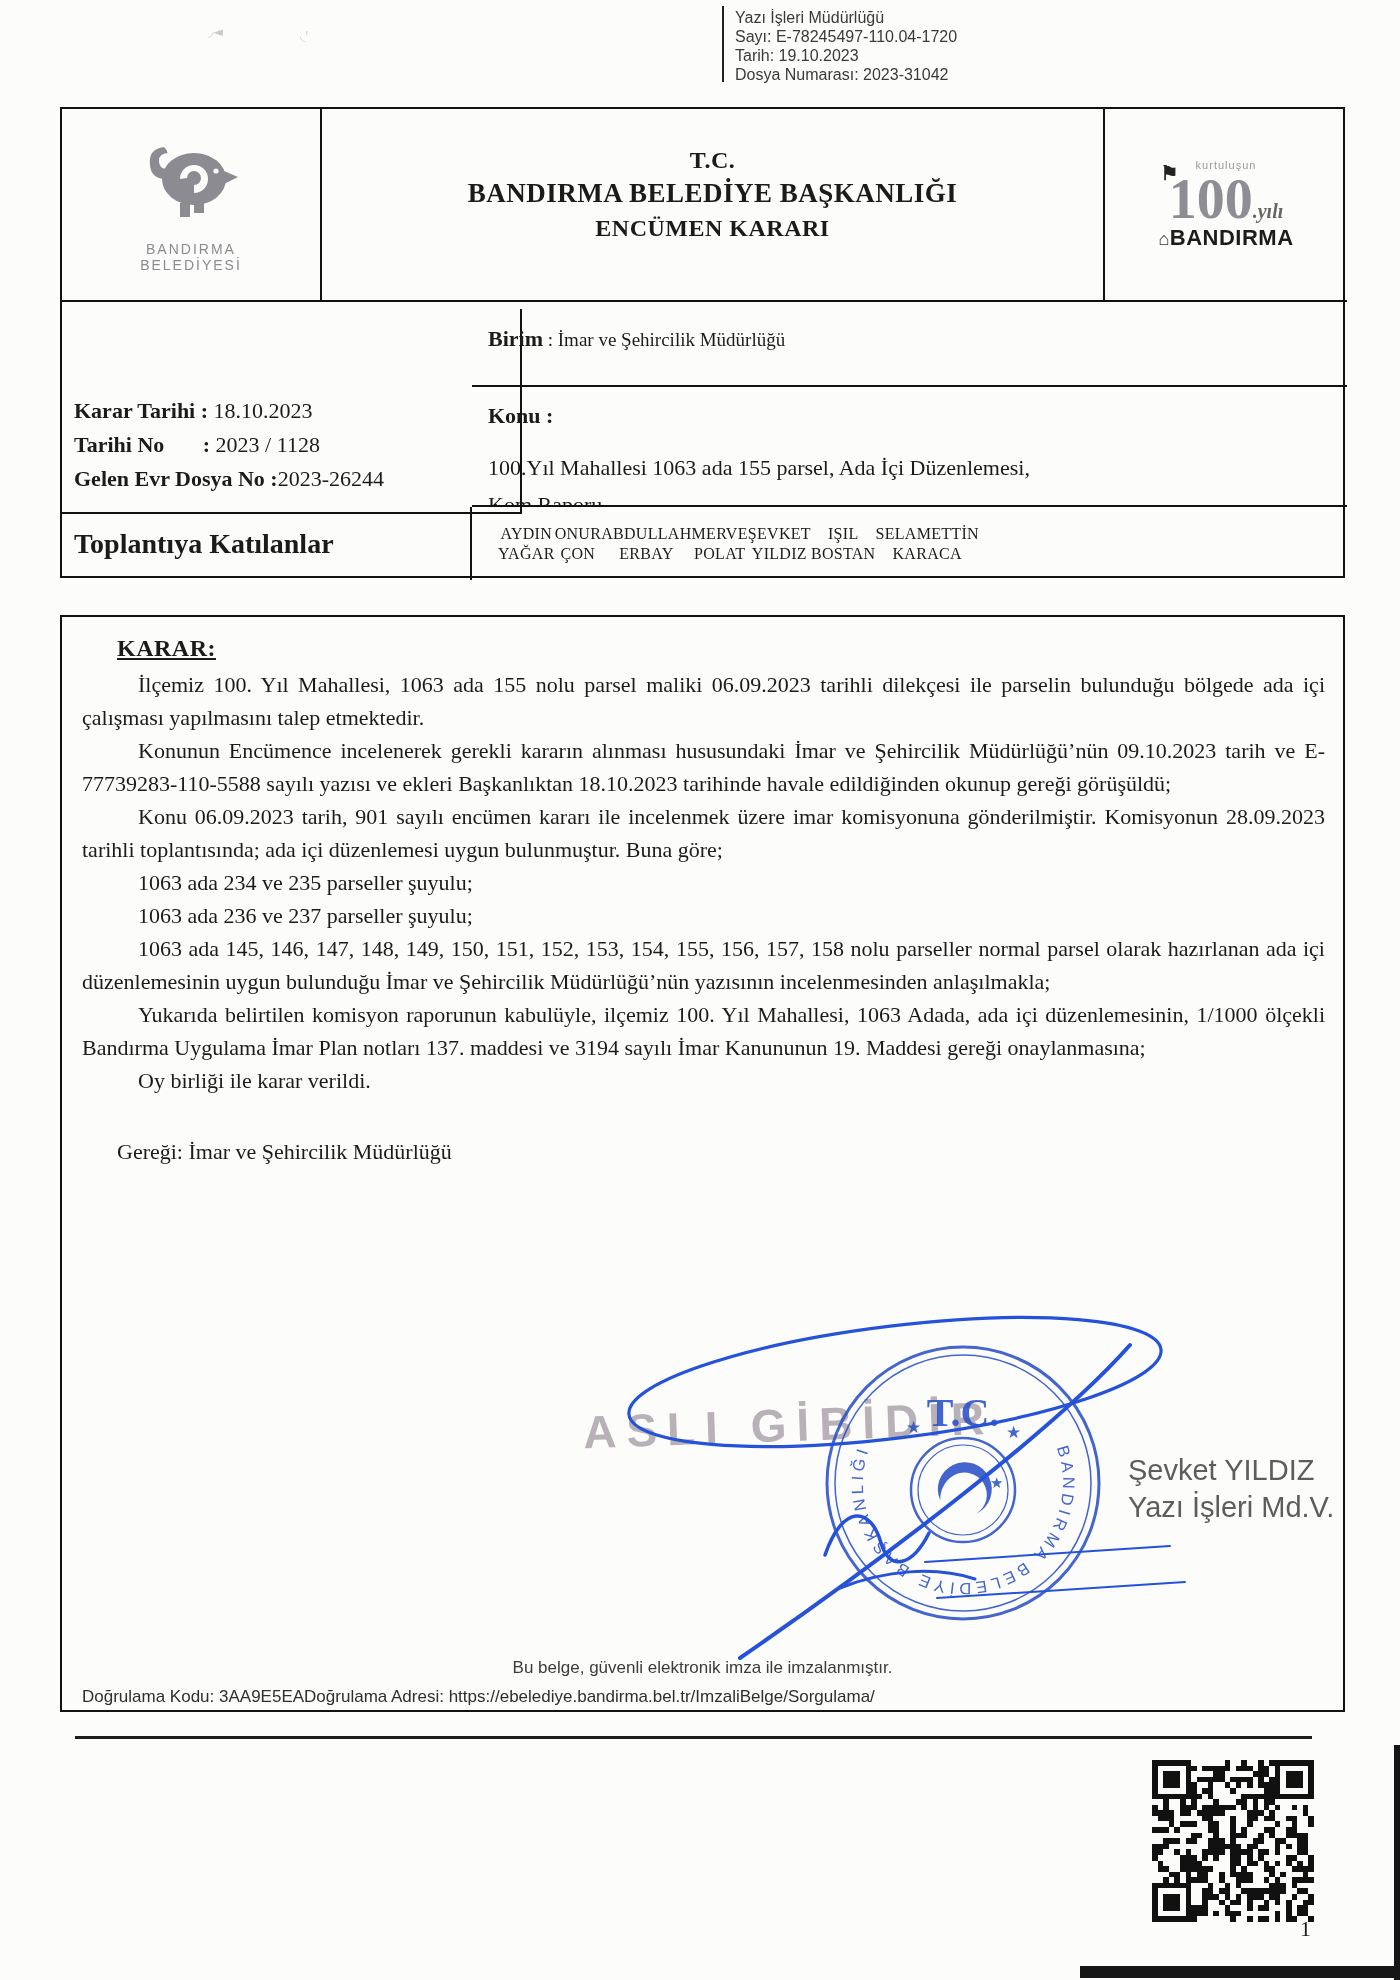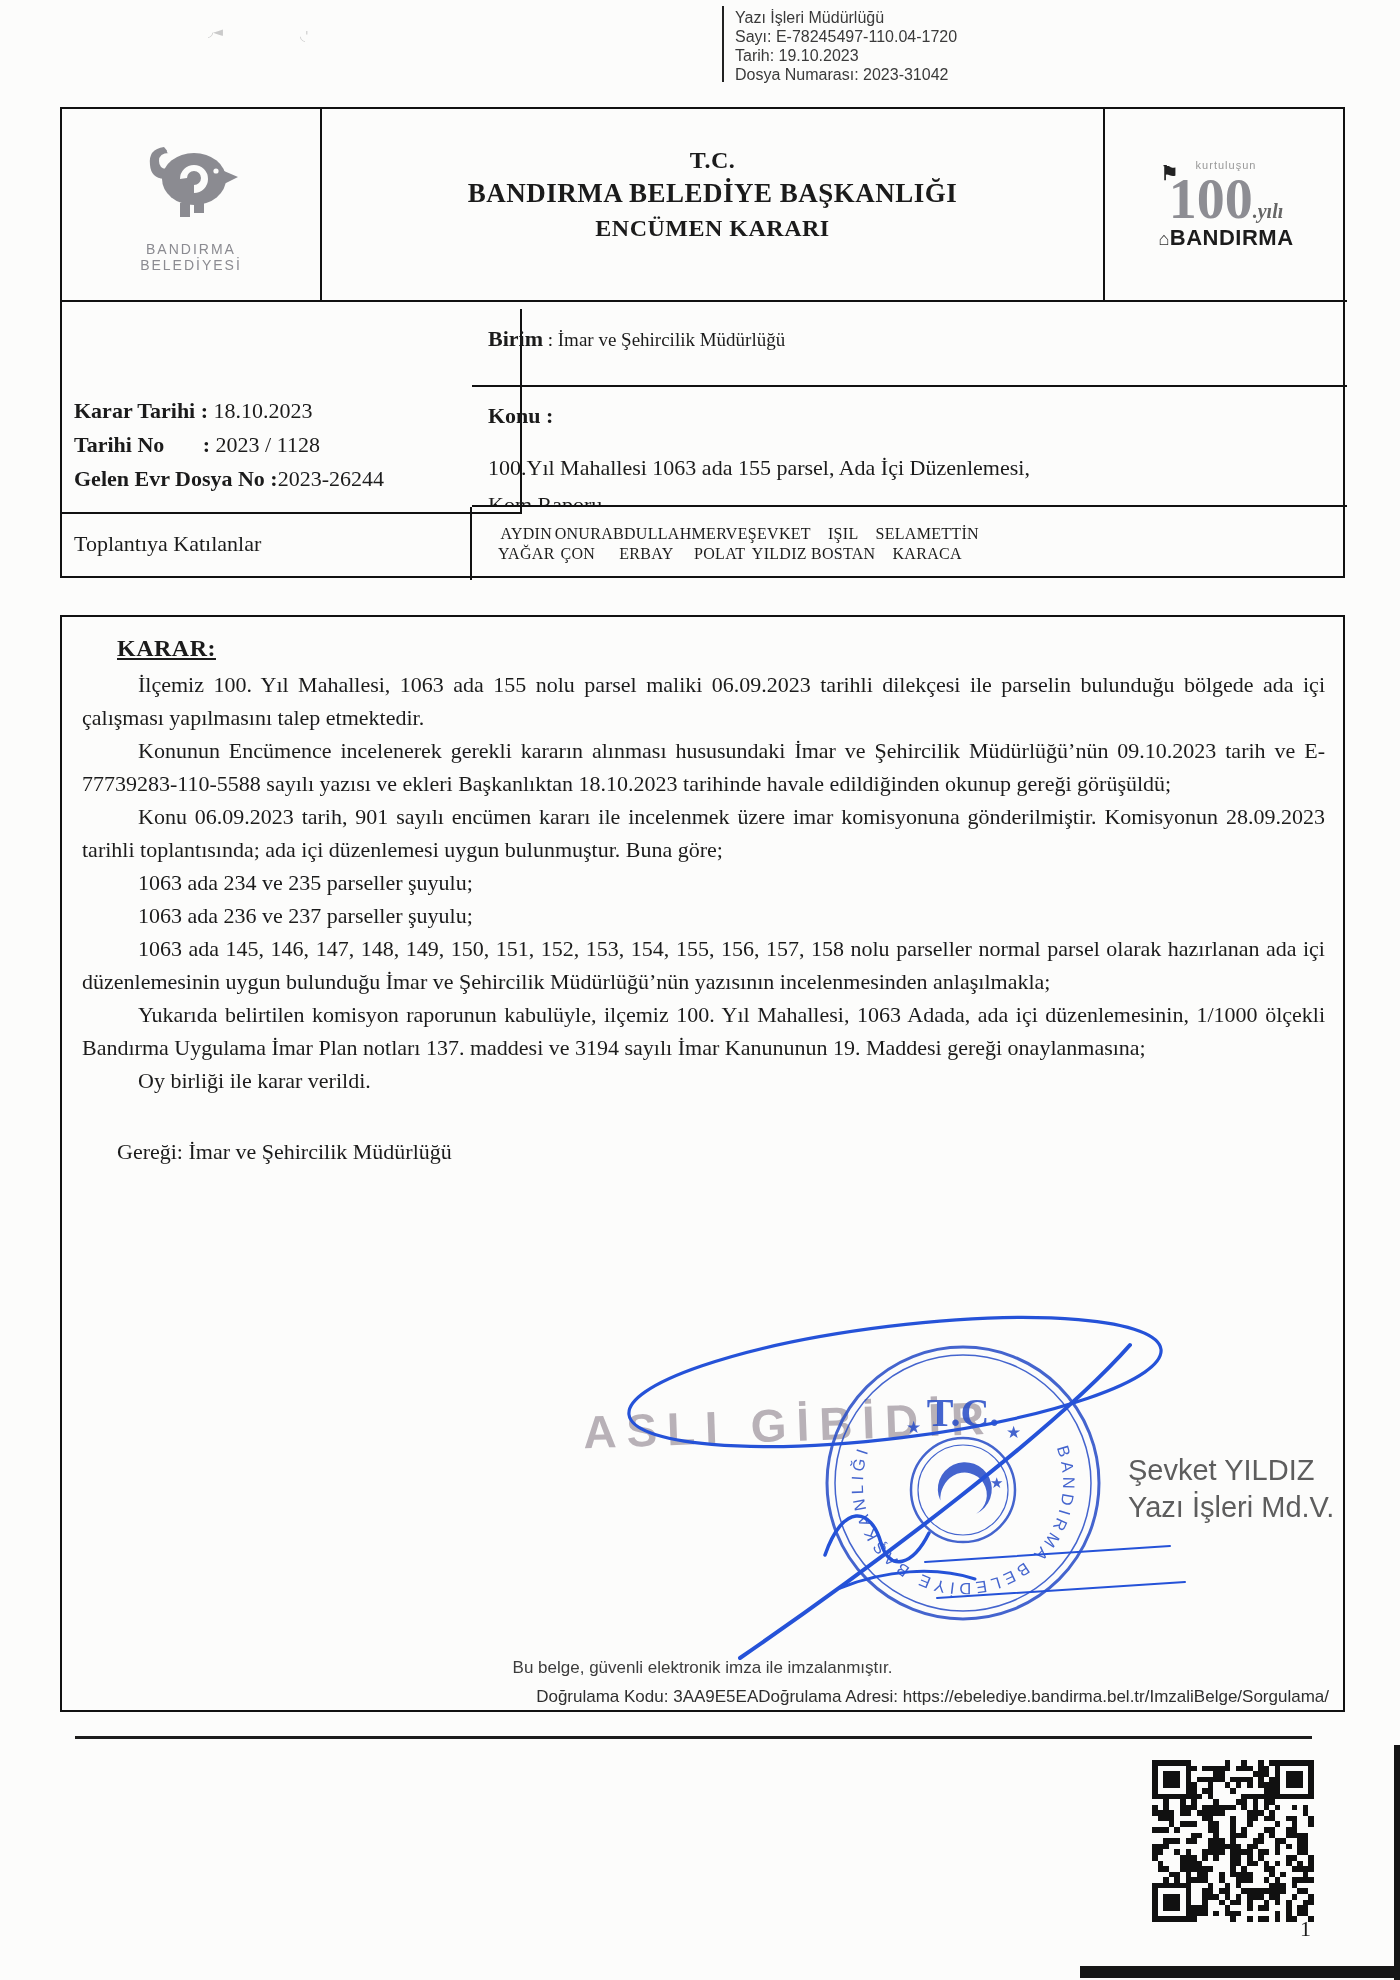--- a/index.html
+++ b/index.html
@@ -35,39 +35,39 @@
   .logo100 .flag { position:absolute; left:2px; top:-8px; font-size:20px; color:#222; }
   .logo100 .yili { font-size:20px; font-style:italic; color:#666; }
   .logo100 .band { font-size:22px; font-weight:bold; color:#1c1c1c; letter-spacing:.5px; font-family:"Liberation Sans", sans-serif; }
   .logo100 .tent { color:#333; font-size:18px; }
 
   .meta-row { font-size:22px; line-height:34px; white-space:pre; }
   .meta-row .lbl { font-weight:bold; }
   .lblserif { font-weight:bold; font-size:22px; }
   .birim-val { font-size:19px; }
   .konu-val { font-size:22px; line-height:37px; margin-top:20px; }
-  .att-label { font-weight:normal; font-size:22px; }
+  .att-label { font-weight:bold; font-size:28px; }
   .name { text-align:center; font-size:16px; line-height:20px; letter-spacing:.3px; }
 
   
   .body-box { position:absolute; left:60px; top:615px; width:1285px; height:1097px; border:2.5px solid #111; }
   .karar-h { font-size:24px; font-weight:bold; text-decoration:underline; margin:18px 0 6px 55px; letter-spacing:.5px; }
   .paras { margin:0 18px 0 20px; font-size:22px; line-height:33px; text-align:justify; }
   .paras p { text-indent:56px; }
   .geregi { margin:42px 0 0 55px; font-size:22px; }
 
   
   .asli { position:absolute; left:583px; top:1398px; font-family:"Liberation Sans", sans-serif; font-size:46px; font-weight:bold; letter-spacing:10px; color:rgba(128,114,128,.55); transform:rotate(-2deg); }
   .stamp-svg { position:absolute; left:818px; top:1338px; opacity:.88; }
   .sig-svg { position:absolute; left:585px; top:1310px; }
   .signer { position:absolute; left:1128px; top:1452px; font-family:"Liberation Sans", sans-serif; color:#5d5d5d; font-size:29px; line-height:37px; }
 
   
   .esign { position:absolute; left:0; right:0; bottom:32px; text-align:center; font-family:"Liberation Sans", sans-serif; font-size:17px; color:#3c3c3c; }
-  .verif { position:absolute; left:20px; right:14px; bottom:3px; display:flex; justify-content:flex-end; font-family:"Liberation Sans", sans-serif; font-size:17px; color:#2f2f2f; }
+  .verif { position:absolute; left:20px; right:14px; bottom:3px; display:flex; justify-content:flex-start; font-family:"Liberation Sans", sans-serif; font-size:17px; color:#2f2f2f; }
   .hr2 { position:absolute; left:75px; top:1736px; width:1237px; height:3px; background:#1d1d1d; }
   .qr { position:absolute; left:1152px; top:1760px; width:162px; height:162px; }
   .pageno { position:absolute; left:1300px; top:1916px; font-size:22px; }
   .edge-bottom { position:absolute; left:1080px; top:1966px; width:320px; height:12px; background:#161616; }
   .edge-right { position:absolute; left:1394px; top:1745px; width:6px; height:235px; background:#161616; }
 </style>
 </head>
 <body>
 
 <div class="page">

